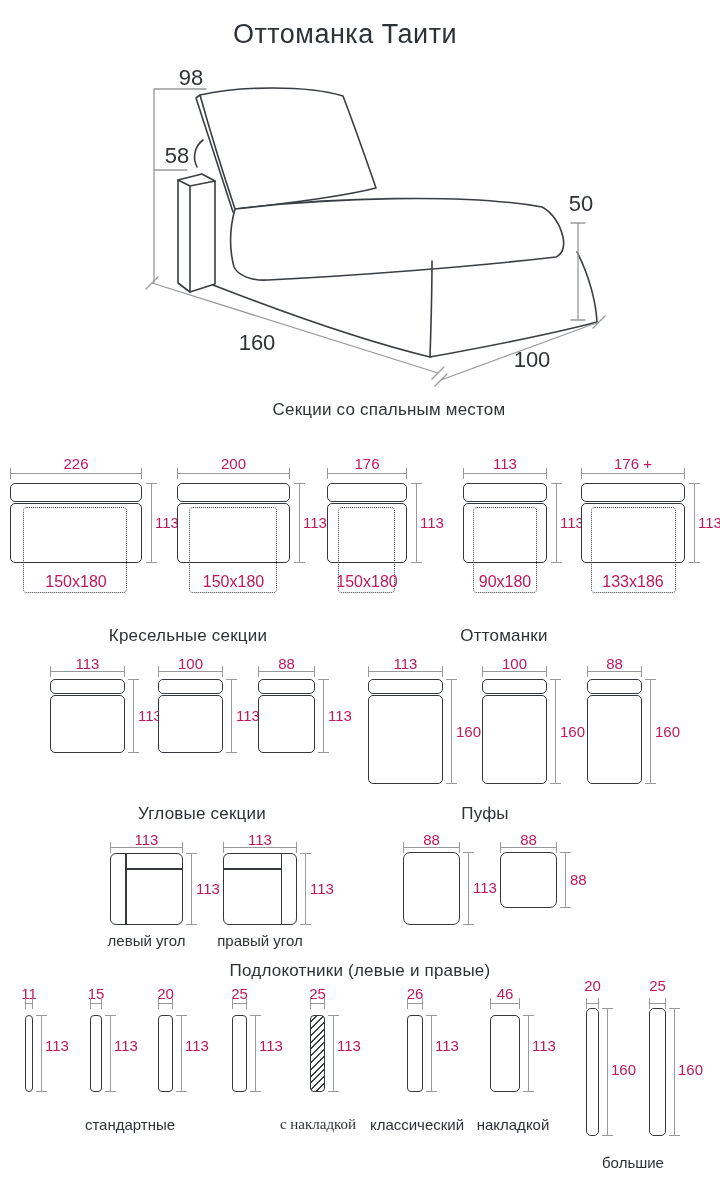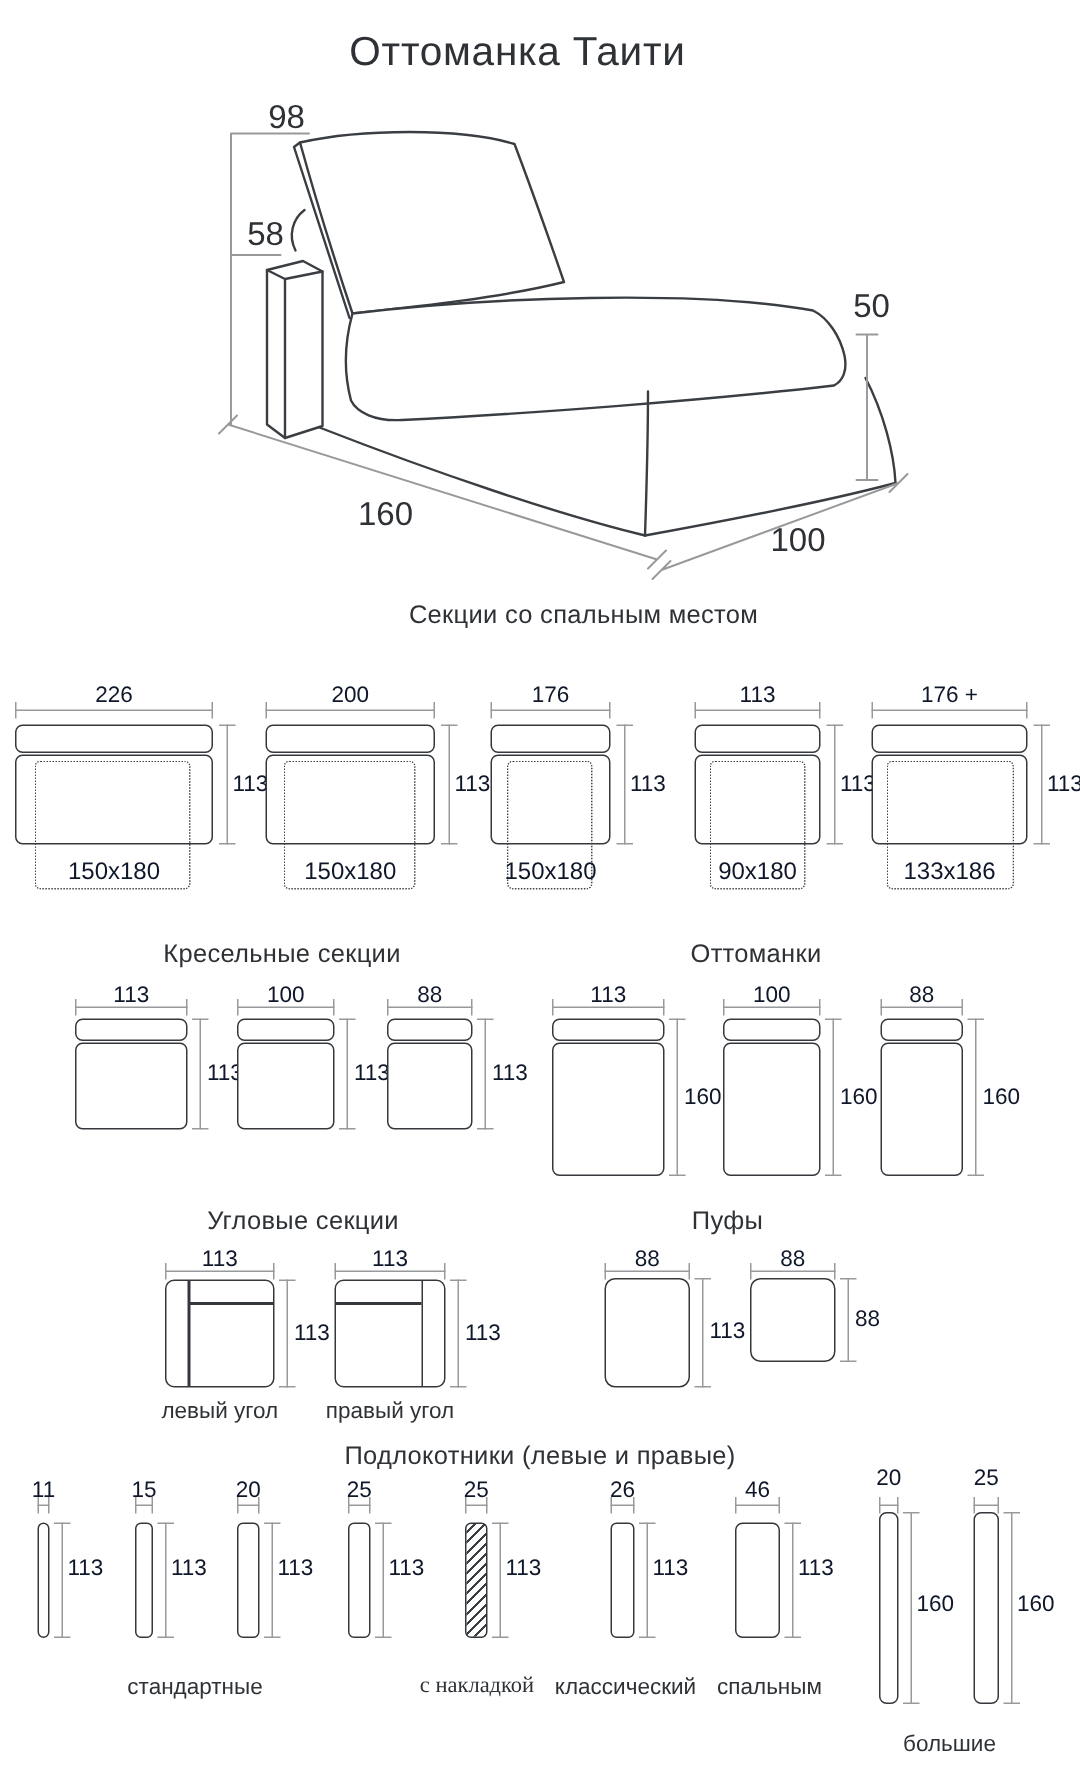--- a/index.html
+++ b/index.html
@@ -3,21 +3,21 @@
 <meta charset="utf-8">
 <style>
   html,body{margin:0;padding:0;background:#fff;}
   #page{position:relative;width:720px;height:1181px;background:#fff;overflow:hidden;
         font-family:"Liberation Sans",sans-serif;color:#2e3236;}
   .ctr{position:absolute;transform:translateX(-50%);white-space:nowrap;line-height:1.15;}
   .h1{font-size:27px;letter-spacing:.5px;}
   .hdr{font-size:17px;letter-spacing:.2px;}
   .lbl{font-size:15px;}
   .grp{position:absolute;}
-  .dnum{position:absolute;font-size:15px;color:#0f172a;white-space:nowrap;line-height:1;}
+  .dnum{position:absolute;font-size:15px;color:#be185d;white-space:nowrap;line-height:1;}
   .dnum.top{left:50%;transform:translateX(-50%);top:0;}
   .dnum.side{left:calc(100% + 13px);}
   .dnum.bed{left:50%;transform:translateX(-50%);font-size:16px;}
   .hdim{position:absolute;left:0;right:0;height:1.2px;background:#97999b;}
   .hdim::before,.hdim::after{content:"";position:absolute;top:-5px;width:1.2px;height:11px;background:#97999b;}
   .hdim::before{left:0;}.hdim::after{right:0;}
   .vdim{position:absolute;width:1.2px;background:#97999b;}
   .vdim::before,.vdim::after{content:"";position:absolute;left:-5px;width:11px;height:1.2px;background:#97999b;}
   .vdim::before{top:0;}.vdim::after{bottom:0;}
   .bar,.bodyb,.plain{position:absolute;left:0;right:0;border:1.6px solid #34383c;border-radius:5px;background:#fff;box-sizing:border-box;}
@@ -273,16 +273,16 @@
     <span class="dnum top">25</span>
     <div class="hdim" style="top:25px;"></div>
     <div class="plain" style="top:30px;height:128px;border-radius:5px;"></div>
     <div class="vdim" style="left:calc(100% + 8px);top:30px;height:128px;"></div>
     <span class="dnum side" style="left:calc(100% + 12px);top:84px;">160</span>
   </div>
 
   <div class="ctr lbl" style="left:130px;top:1116px;">стандартные</div>
   <div class="ctr lbl" style="left:318px;top:1116px;font-family:Liberation Serif, serif;">с накладкой</div>
   <div class="ctr lbl" style="left:417px;top:1116px;">классический</div>
-  <div class="ctr lbl" style="left:513px;top:1116px;">спальным</div>
+  <div class="ctr lbl" style="left:513px;top:1116px;">накладкой</div>
   <div class="ctr lbl" style="left:633px;top:1154px;">большие</div>
 
 </div>
 
 </body></html>

